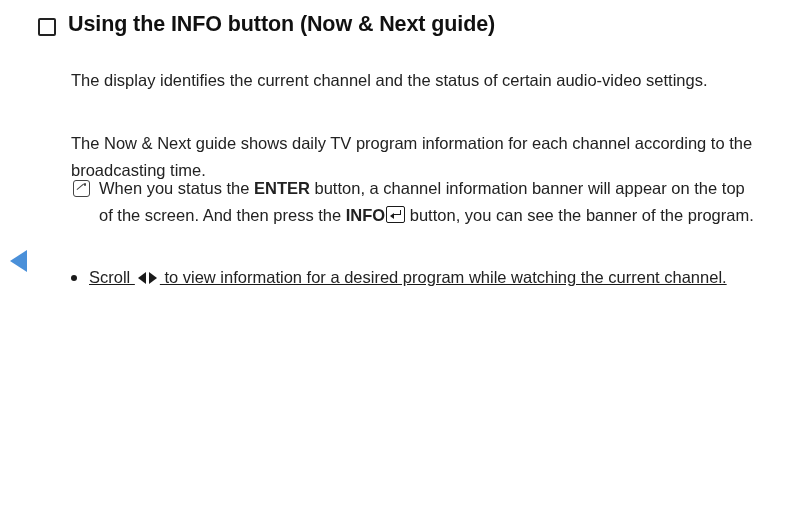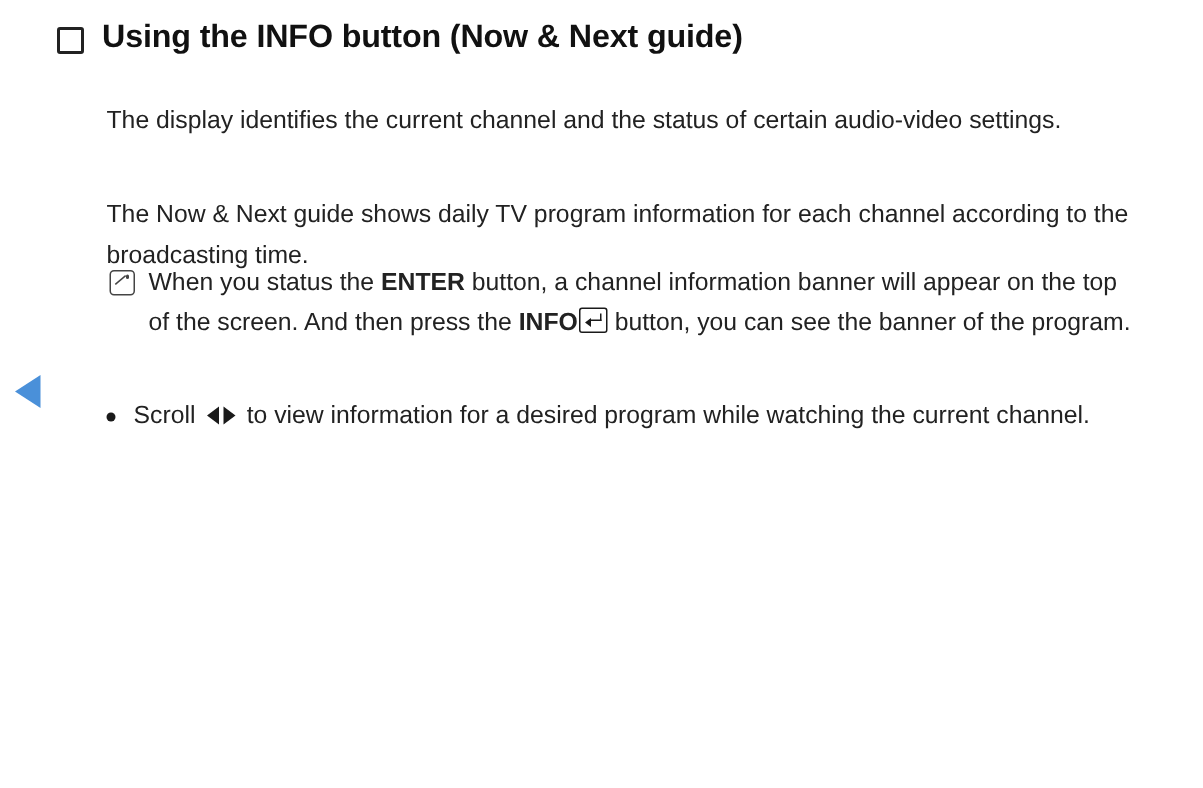--- a/index.html
+++ b/index.html
@@ -147,20 +147,21 @@
   }
 
   
   .bullet-block {
     position: absolute;
     left: 71px;
     right: 42px;
     top: 264px;
     display: flex;
     align-items: flex-start;
+    text-decoration: underline;
   }
   .bullet-dot {
     flex: 0 0 auto;
     width: 6px;
     height: 6px;
     border-radius: 50%;
     background: #1a1a1a;
     margin-top: 11px;
     margin-right: 12px;
   }

